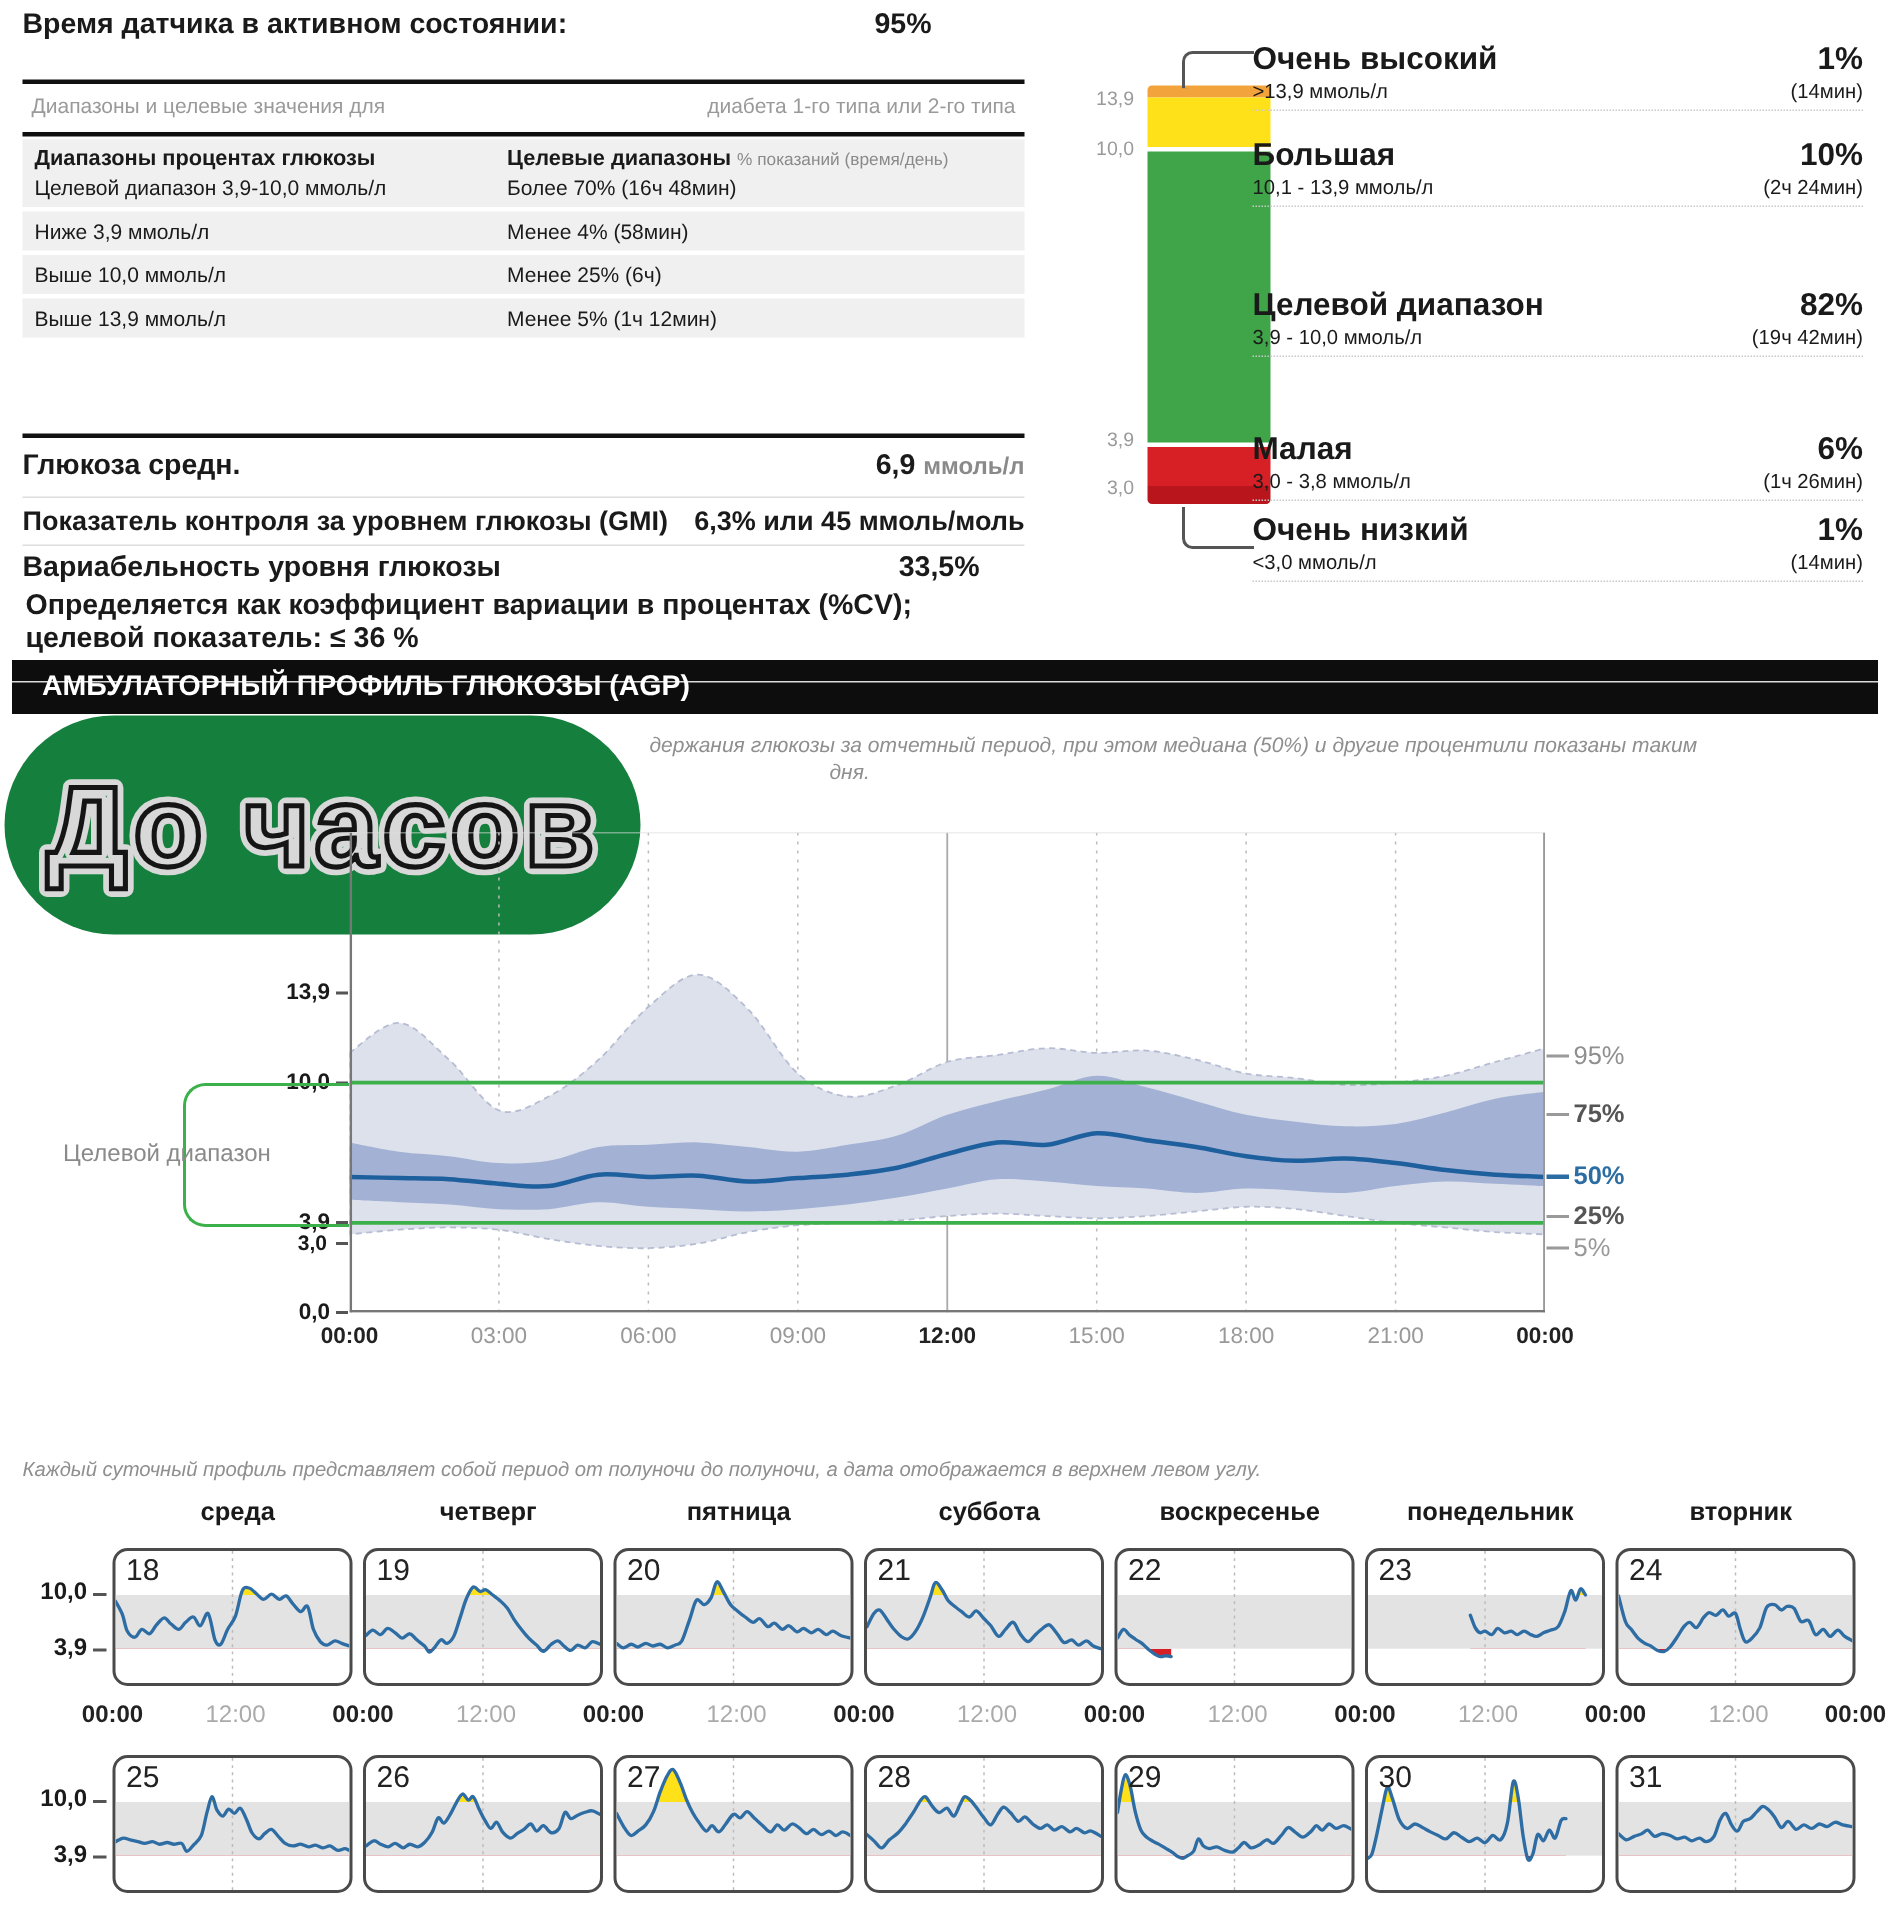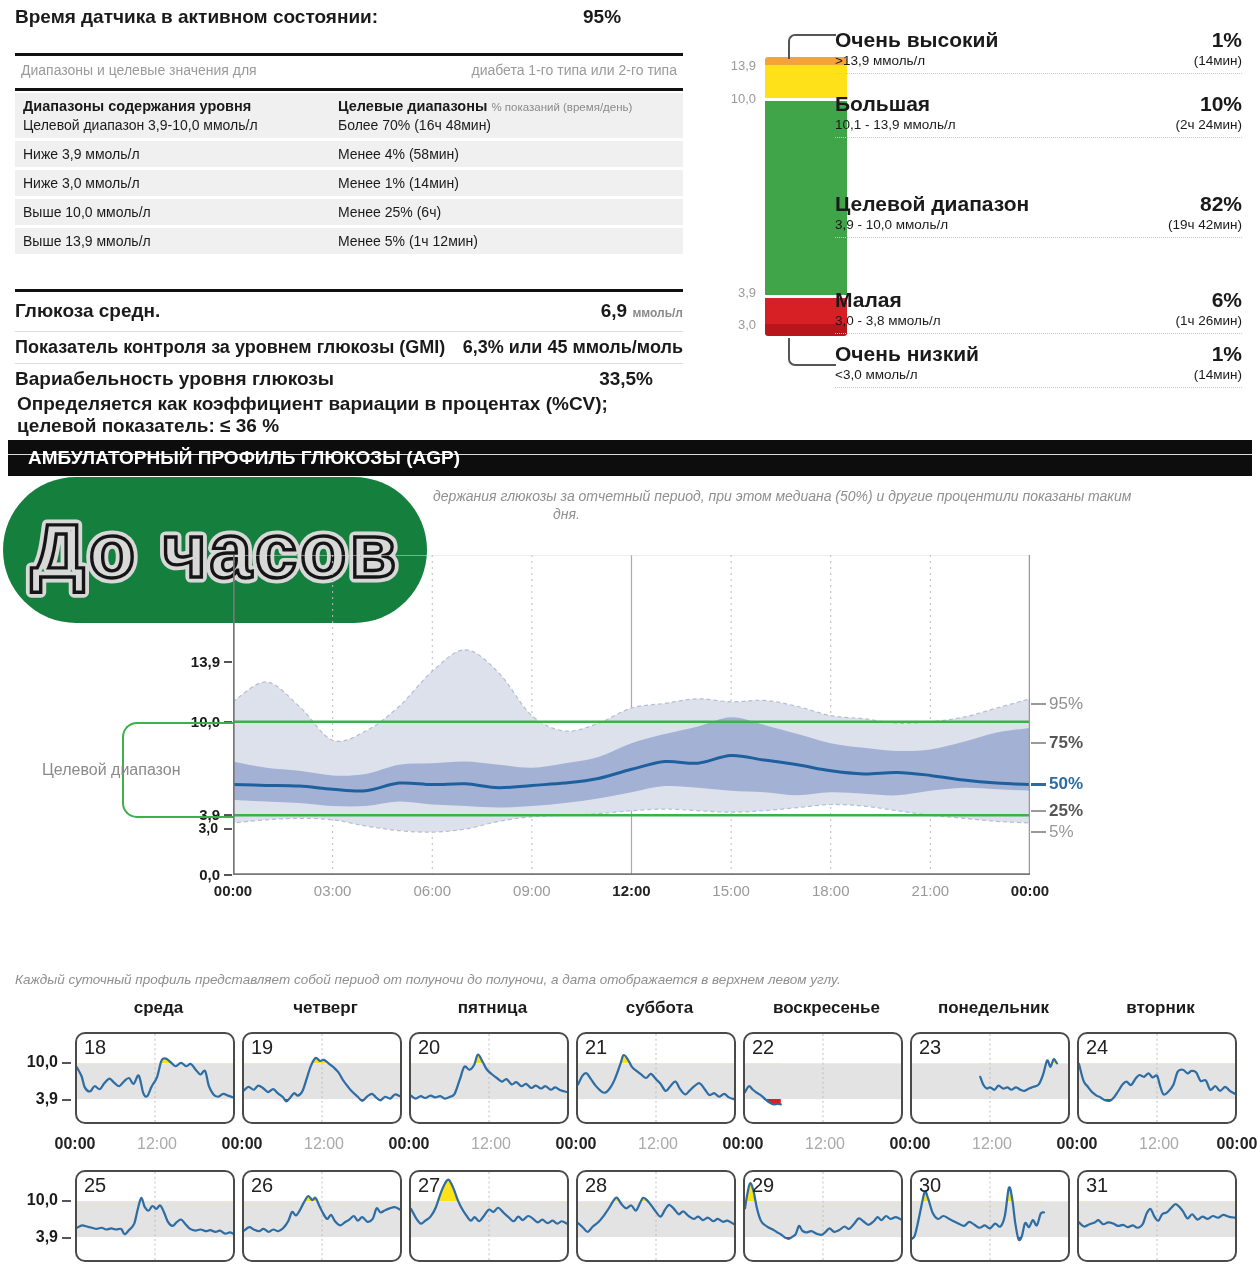--- a/index.html
+++ b/index.html
@@ -16,21 +16,21 @@
   #ranges-table{left:15px;top:93px;width:668px;}
   .tbl-block{background:#f0f0f0;margin-bottom:3px;padding:5px 8px;display:grid;
              grid-template-columns:315px 1fr;font-size:14px;row-gap:3px;}
   .tbl-block .h1{font-weight:bold;font-size:14.5px;}
   .tbl-block .h2 small{font-weight:normal;color:#8a8a8a;font-size:11.5px;}
   #tbl-footnote{background:#f0f0f0;color:#9a9a9a;font-size:13.5px;padding:5px 8px;line-height:1.4;}
   
   .stat-row{left:15px;width:668px;display:flex;justify-content:space-between;align-items:flex-end;}
   .stat-row .sl{font-size:19px;font-weight:bold;}
   .stat-row .sv{font-size:19px;font-weight:bold;}
-  .unit{font-size:12px;color:#8a8a8a;font-weight:bold;}
+  .unit{font-size:16px;color:#8a8a8a;font-weight:bold;}
   .hr-thin{left:15px;width:668px;height:1px;background:#ddd;}
   #cv-note{left:17px;top:393px;width:668px;font-size:19px;font-weight:bold;}
   
   #tir{left:700px;top:20px;width:548px;height:400px;}
   #tir-bar{position:absolute;left:65px;top:37px;width:82px;}
   .seg{width:100%;}
   .tir-axis{position:absolute;width:56px;text-align:right;font-size:13px;color:#9a9a9a;}
   .tir-block{position:absolute;left:135px;right:6px;border-bottom:1.5px dotted #c9c9c9;padding-bottom:5px;}
   .tir-block .row1{display:flex;justify-content:space-between;align-items:baseline;}
   .tir-block .nm{font-size:21px;font-weight:bold;}
@@ -79,36 +79,32 @@
 
   <div class="abs hr-black" style="top:53px"></div>
   <div class="abs" id="caption-row">
     <span>Диапазоны и целевые значения для</span>
     <span>диабета 1-го типа или 2-го типа</span>
   </div>
   <div class="abs hr-black" style="top:88px"></div>
 
   <div class="abs" id="ranges-table">
     <div class="tbl-block">
-      <div class="h1">Диапазоны содержания уровня</div>
+      <div class="h1">Диапазоны процентах глюкозы</div>
       <div class="h1 h2">
         <span>Целевые диапазоны</span>
         <small>% показаний (время/день)</small>
       </div>
       <div id="row0-range">Целевой диапазон 3,9-10,0 ммоль/л</div>
       <div id="row0-target">Более 70% (16ч 48мин)</div>
     </div>
     <div id="tbl-rows">
         <div class="tbl-block">
           <div>Ниже 3,9 ммоль/л</div>
           <div>Менее 4% (58мин)</div>
-        </div>
-        <div class="tbl-block">
-          <div>Ниже 3,0 ммоль/л</div>
-          <div>Менее 1% (14мин)</div>
         </div>
         <div class="tbl-block">
           <div>Выше 10,0 ммоль/л</div>
           <div>Менее 25% (6ч)</div>
         </div>
         <div class="tbl-block">
           <div>Выше 13,9 ммоль/л</div>
           <div>Менее 5% (1ч 12мин)</div>
         </div>
       </div>

